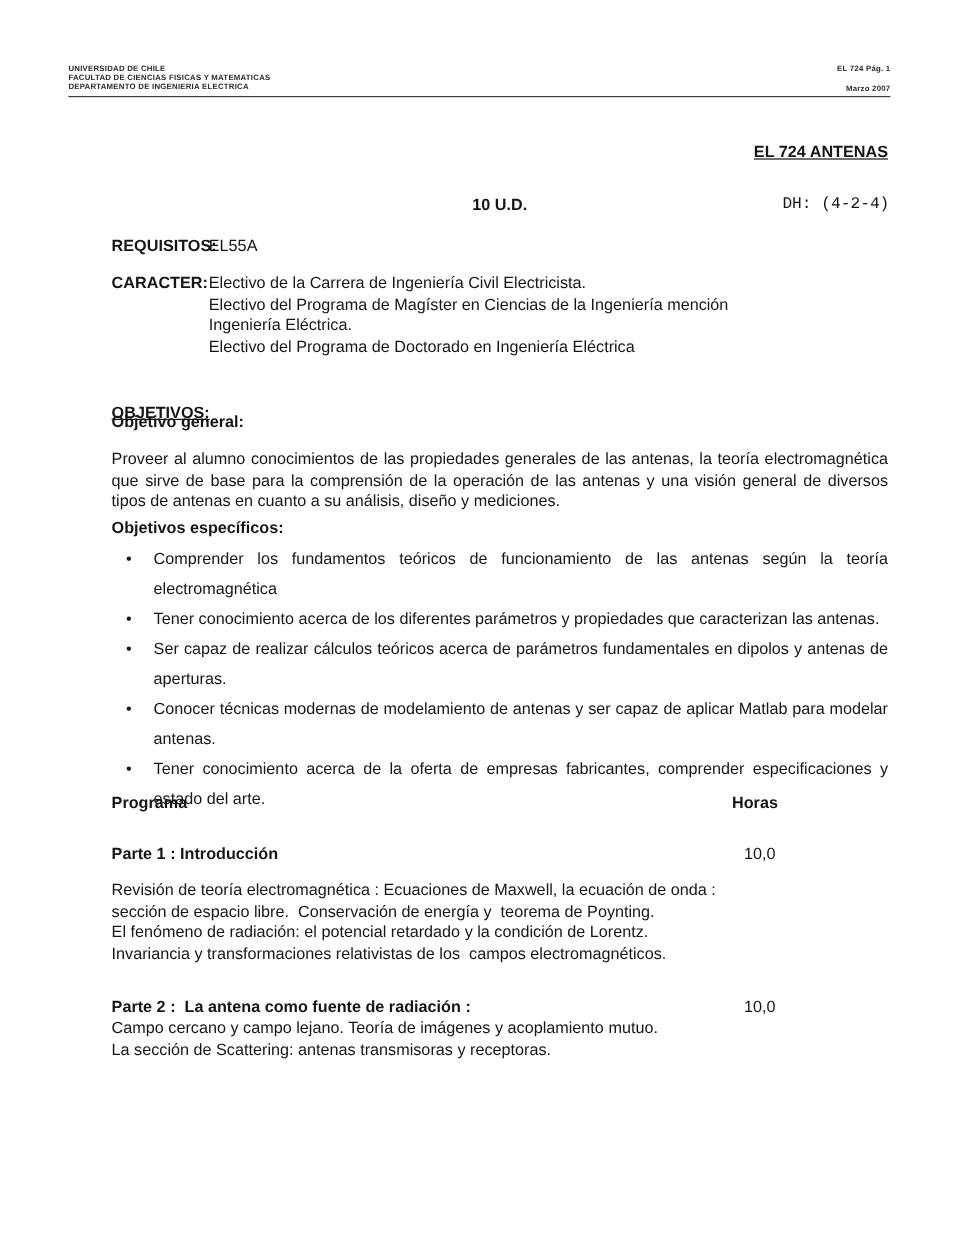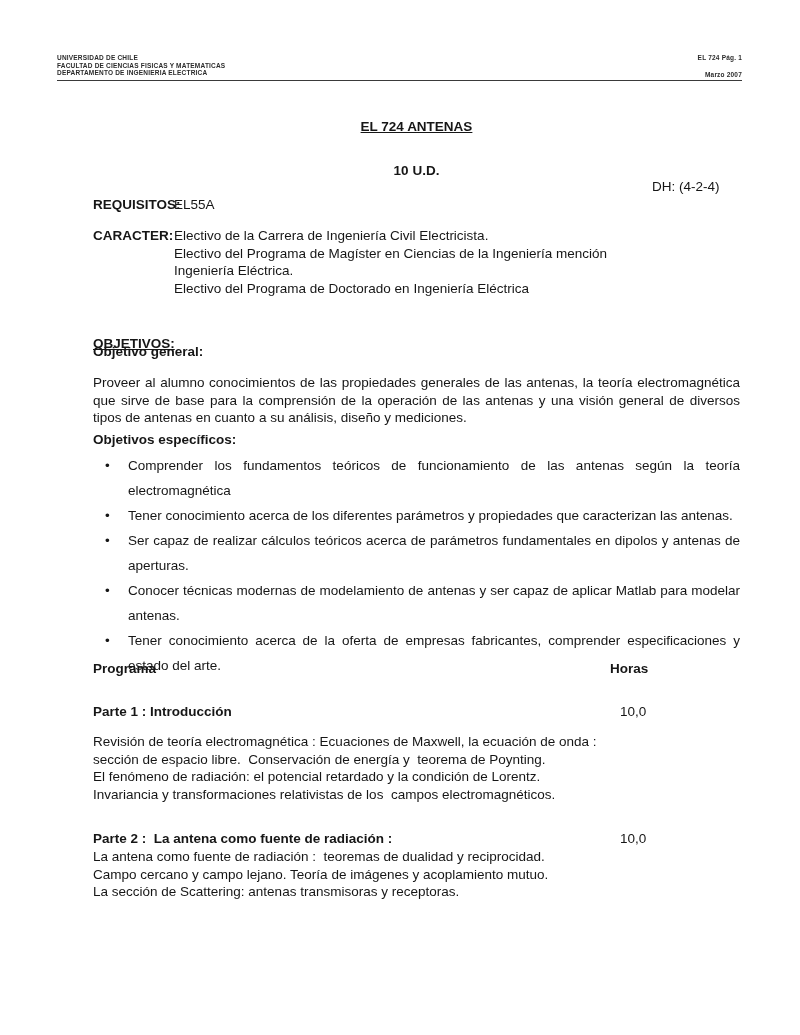--- a/index.html
+++ b/index.html
@@ -24,24 +24,24 @@
   .hdr-right .r1 { position:absolute; right:0; top:0; white-space:nowrap; }
   .hdr-right .r2 { position:absolute; right:0; bottom:1px; white-space:nowrap; }
 
   
   .t { font-size:13.5px; line-height:17.5px; }
   .b { font-weight:bold; }
   .u { text-decoration:underline; }
   .pre { white-space:pre-wrap; }
   .content-col { left:93px; width:647px; }
 
-  .doc-title { top:119px; text-align:center; font-size:13.5px; }
+  .doc-title { top:119px; text-align:right; font-size:13.5px; }
   .credits-row { top:162px; }
   .credits { text-align:center; }
-  .dh { position:absolute; left:559px; top:16px; white-space:nowrap; }
+  .dh { position:absolute; left:559px; top:0; white-space:nowrap;font-family:Liberation Mono, monospace; }
 
   .label-col { position:absolute; left:0; top:0; white-space:nowrap; }
   .value-col { margin-left:81px; }
 
   .req-row { top:196px; }
   .car-row { top:227px; }
 
   .obj-heading { top:309px;margin-top:26px; }
   .obj-gen-heading { top:343px; }
   .obj-gen-text { top:374px; text-align:justify; }
@@ -137,18 +137,17 @@
     <div class="pline">sección de espacio libre.  Conservación de energía y  teorema de Poynting.</div>
     <div class="pline">El fenómeno de radiación: el potencial retardado y la condición de Lorentz.</div>
     <div class="pline">Invariancia y transformaciones relativistas de los  campos electromagnéticos.</div>
   </div>
 
   <div class="abs content-col parte-title-row2 t">
     <span class="b pre">Parte 2 :  La antena como fuente de radiación :</span>
     <span class="hours-val">10,0</span>
   </div>
   <div class="abs content-col parte-lines2 t">
-    <div class="pline">La antena como fuente de radiación :  teoremas de dualidad y reciprocidad.</div>
     <div class="pline">Campo cercano y campo lejano. Teoría de imágenes y acoplamiento mutuo.</div>
     <div class="pline">La sección de Scattering: antenas transmisoras y receptoras.</div>
   </div>
 
 </div>
 
 </body></html>

